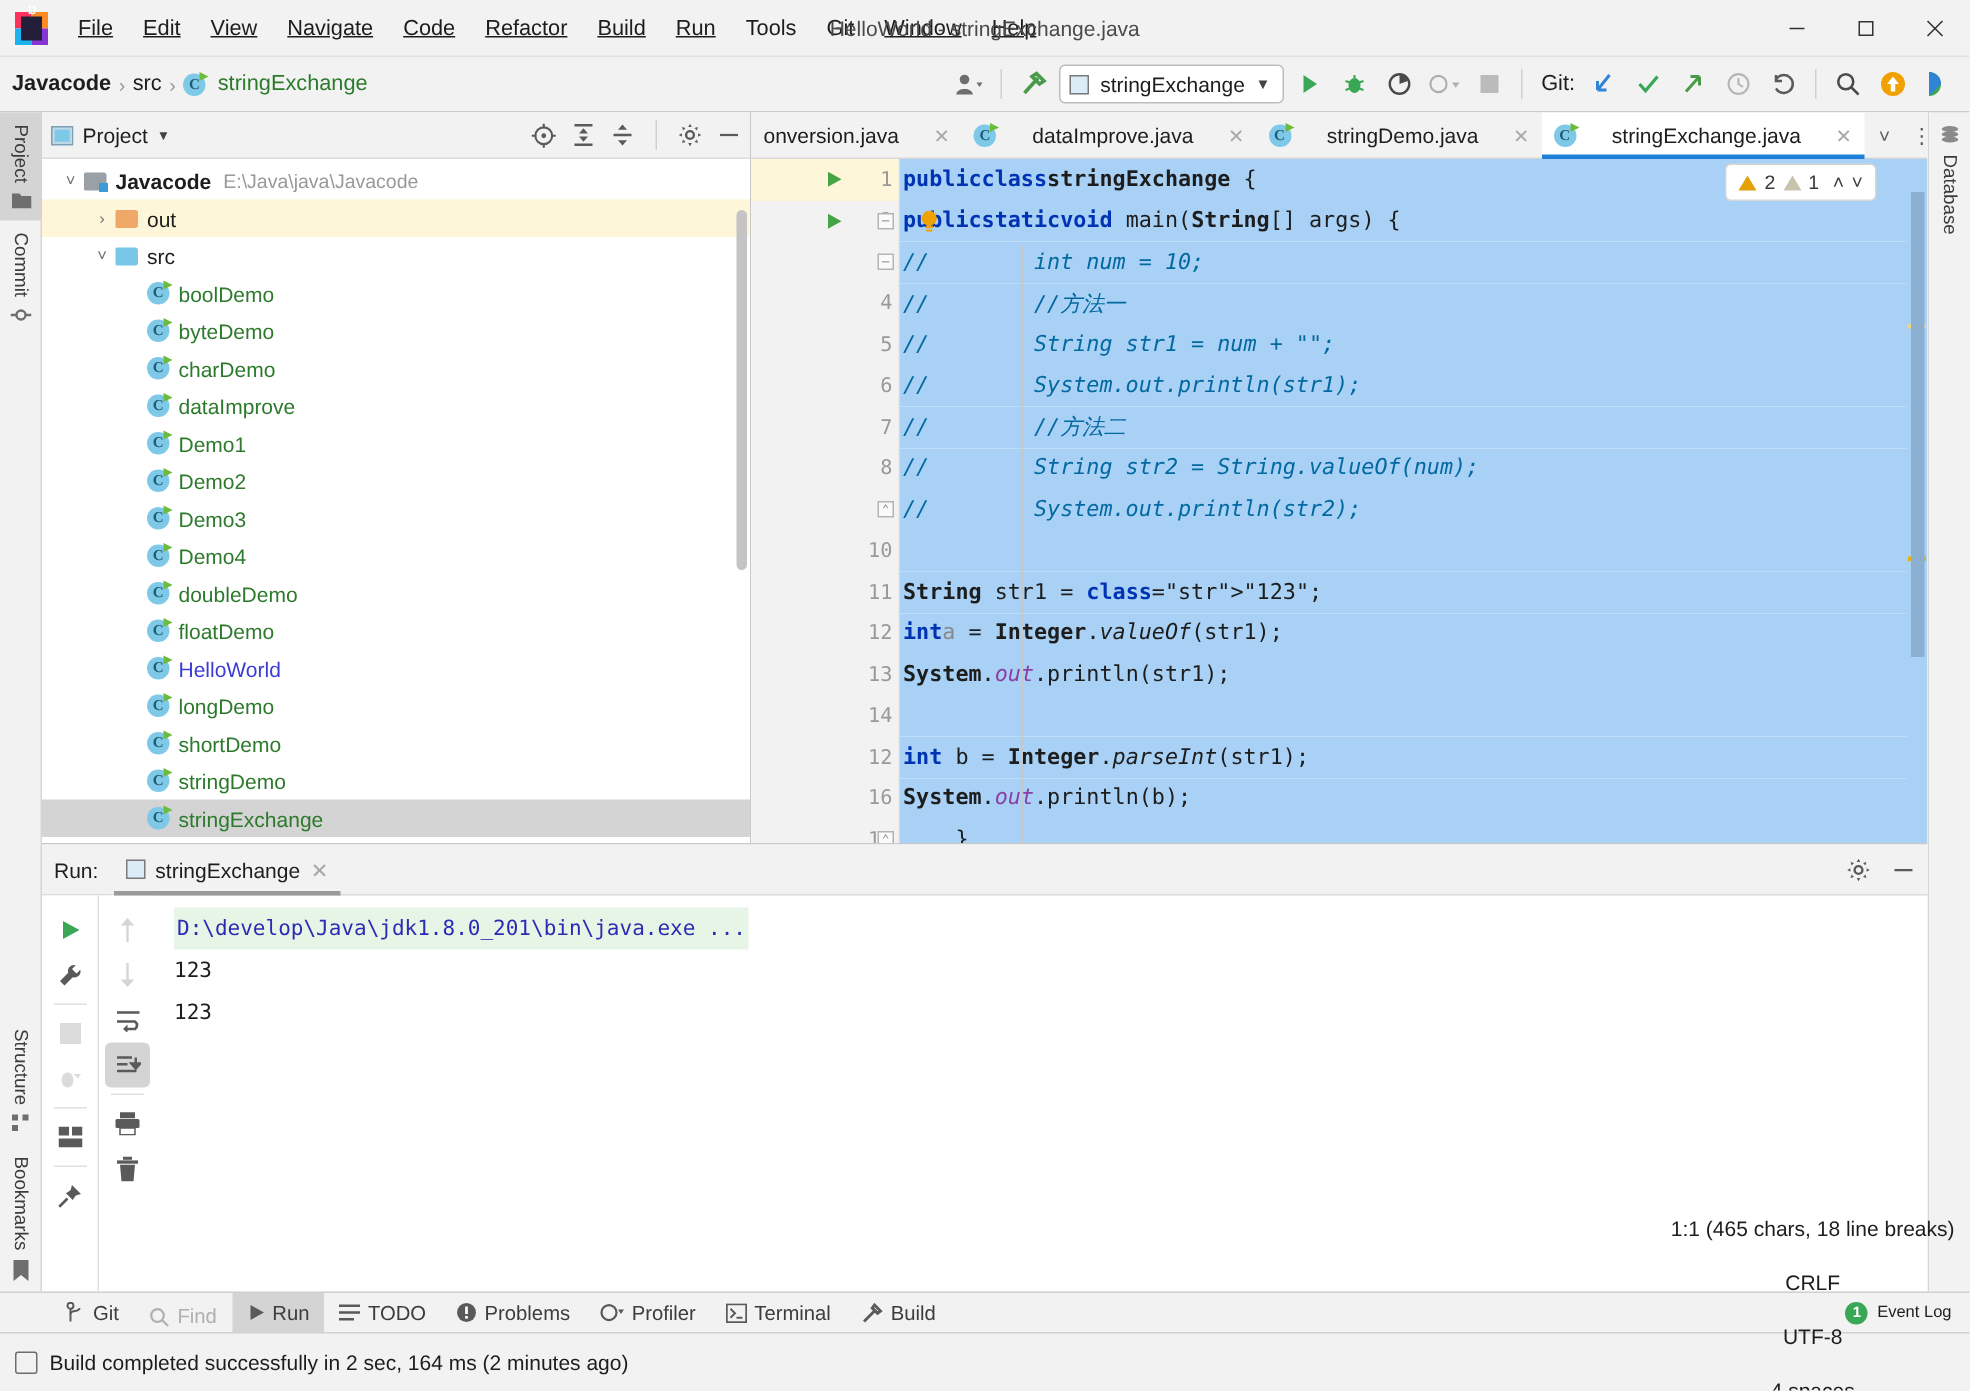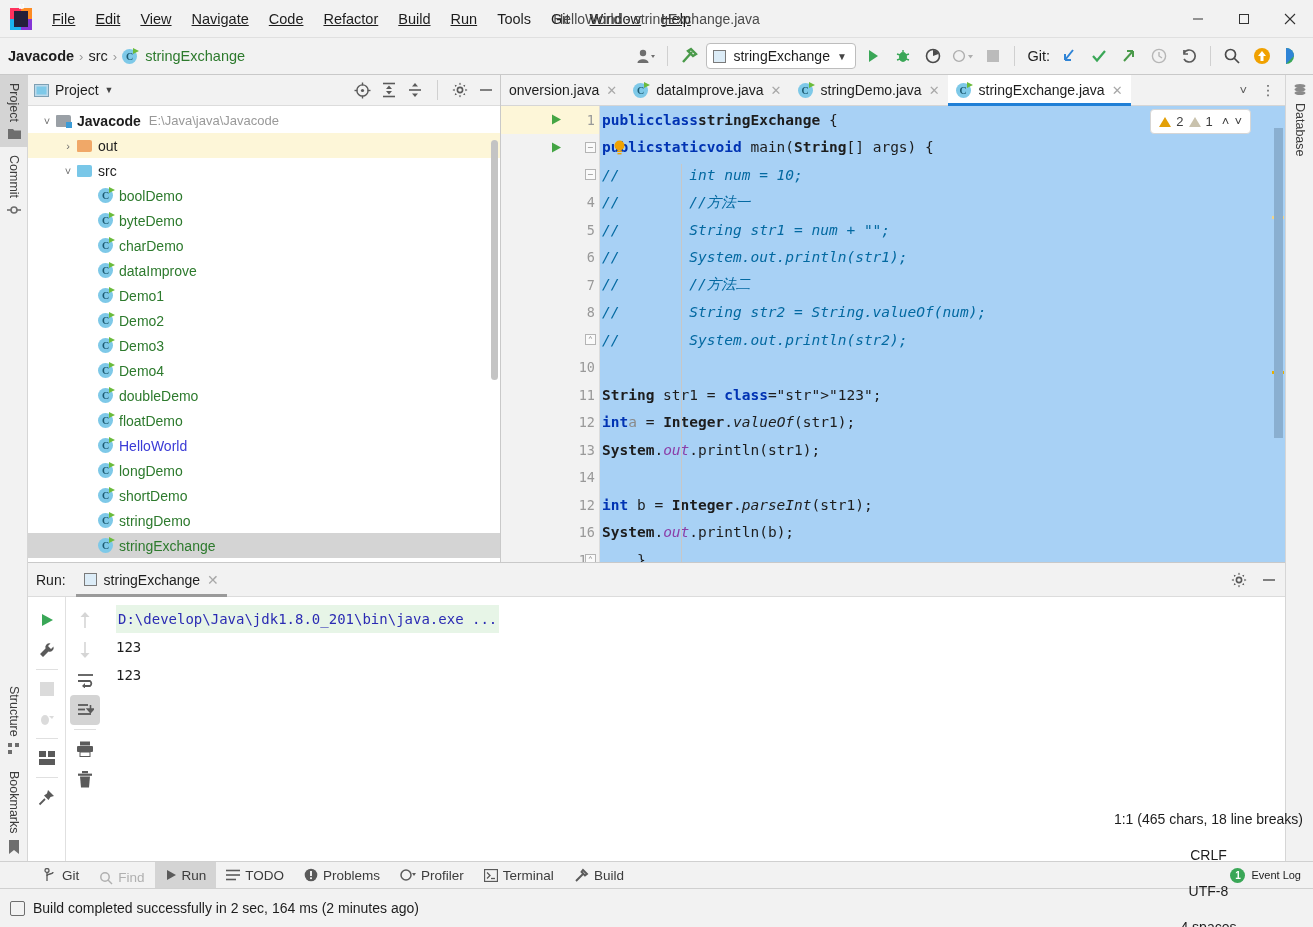--- a/index.html
+++ b/index.html
@@ -152,21 +152,21 @@
   
   .editor {
     position:absolute; top:75px; left:501px; width:784px; height:487px;
     background:#fff; display:flex; flex-direction:column; overflow:hidden;
   }
   .tabs {
     height:31px; background:#f2f2f2; display:flex; align-items:stretch; flex:none;
     border-bottom:1px solid #d6d6d6; position:relative;
   }
   .tab {
-    display:flex; align-items:center; gap:5px; padding:0 8px; font-size:14px;
+    display:flex; align-items:center; gap:21px; padding:0 8px; font-size:14px;
     color:#1d1d1d; border-right:0; position:relative; white-space:nowrap;
   }
   .tab.active { background:#fff; }
   .tab.active::after {
     content:""; position:absolute; left:0; right:0; bottom:-1px; height:3px; background:#1f7fd6;
   }
   .tab .x { color:#a8a8a8; font-size:13px; margin-left:2px; }
   .tabs-right {
     margin-left:auto; display:flex; align-items:center; gap:2px; padding:0 4px; color:#5a5a5a;
   }

